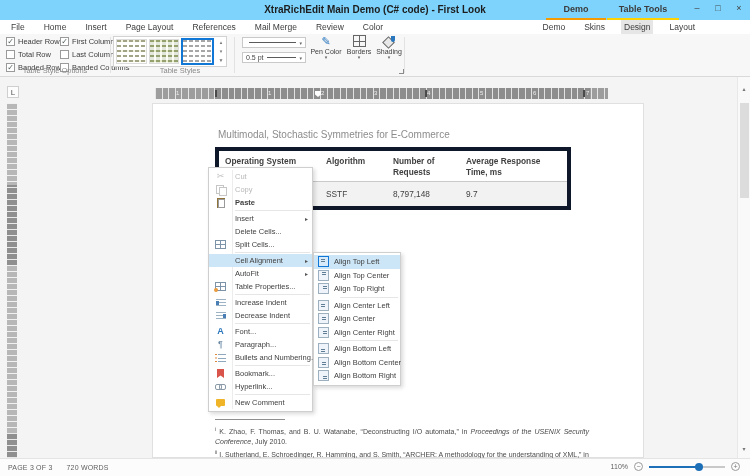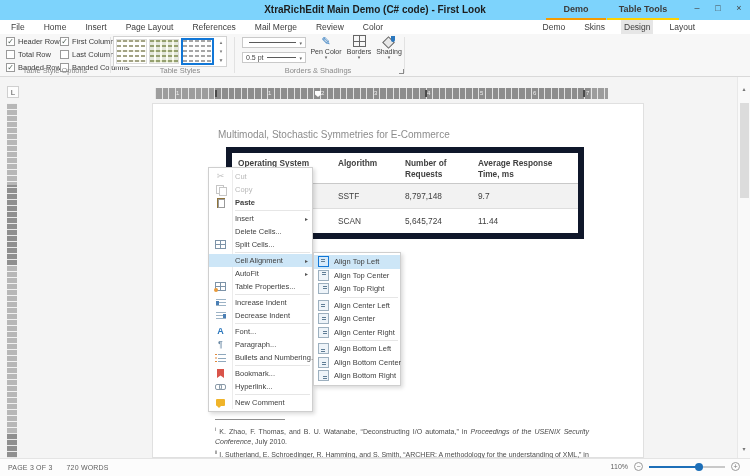--- a/index.html
+++ b/index.html
@@ -82,21 +82,21 @@
       background-image:repeating-linear-gradient(180deg, rgba(255,255,255,.8) 0 1px, transparent 1px 6px),
                        linear-gradient(180deg,#b7b7b7 0 82px,#8f8f8f 82px 162px,#b7b7b7 162px 330px,#8f8f8f 330px 100%); }
   .page { position:absolute; left:152px; top:26px; width:492px; height:355px; background:#fff; border:1px solid #e0e0e0; }
 
   .doc-heading { position:absolute; left:218px; top:52px; font-size:10px; color:#8c8c8c; }
 
   .doc-table { position:absolute; left:215px; top:70px; border-collapse:collapse; background:#fff; }
   .doc-table th, .doc-table td { font-size:8.3px; color:#404040; text-align:left; vertical-align:top; }
   .doc-table th { font-weight:bold; padding:5px 8px 4px 6px; line-height:10.5px; border-bottom:1px solid #c9c9c9; }
   .doc-table td { padding:7px 8px 7px 6px; border-bottom:1px solid #dedede; }
-  .doc-table { border:6px solid #0f172a;margin-left:11px; }
+  .doc-table { border:4px solid #0f172a; }
   .doc-table tr.band td { background:#f2f2f2; }
   .c1 { width:103px; } .c2 { width:67px; } .c3 { width:73px; } .c4 { width:109px; }
 
   .footnotes { position:absolute; left:215px; top:342px; width:374px; }
   .fsep { width:70px; height:1px; background:#8f8f8f; margin-bottom:4px; }
   .fnote { font-size:7px; line-height:10px; color:#4a4a4a; text-align:justify; }
   .fnote sup { font-size:5px; }
   .fnote .it { font-style:italic; }
 
   .vscroll { position:absolute; right:0; top:0; width:13px; height:381px; background:#f9f9f9; border-left:1px solid #e8e8e8; }
@@ -269,21 +269,20 @@
     <div class="rbtn" style="left:344px;">
       <span class="ic-borders"></span>
       <span class="lbl">Borders</span>
       <span class="arr">▾</span>
     </div>
     <div class="rbtn" style="left:374px;">
       <span class="ic-shading"></span>
       <span class="lbl">Shading</span>
       <span class="arr">▾</span>
     </div>
-    <div class="grp-label" style="left:238px; width:160px;">Borders &amp; Shadings</div>
     <span class="launcher" style="right:346px;"></span>
     <div class="gsep" style="left:404px;"></div>
   </div>
 
   <div class="docarea">
     <span class="tabsel">L</span>
 
     <div class="hruler">
       <span class="rn" style="left:21px;">1</span>
       <span class="rn" style="left:113px;">1</span>
@@ -311,26 +310,20 @@
         <th class="c2">Algorithm</th>
         <th class="c3">Number of Requests</th>
         <th class="c4">Average Response Time, ms</th>
       </tr>
       <tr class="band">
         <td></td>
         <td>SSTF</td>
         <td>8,797,148</td>
         <td>9.7</td>
       </tr>
-      <tr>
-        <td></td>
-        <td>SCAN</td>
-        <td>5,645,724</td>
-        <td>11.44</td>
-      </tr>
     </tbody>
       </table>
 
     <div class="footnotes">
       <div class="fsep"></div>
       <div class="fnote">
         <sup>i</sup>
         <span>K. Zhao, F. Thomas, and B. U. Watanabe, “Deconstructing I/O automata,” in </span><span class="it">Proceedings of the USENIX Security Conference</span><span>, July 2010.</span>
       </div>
       <div class="fnote">

